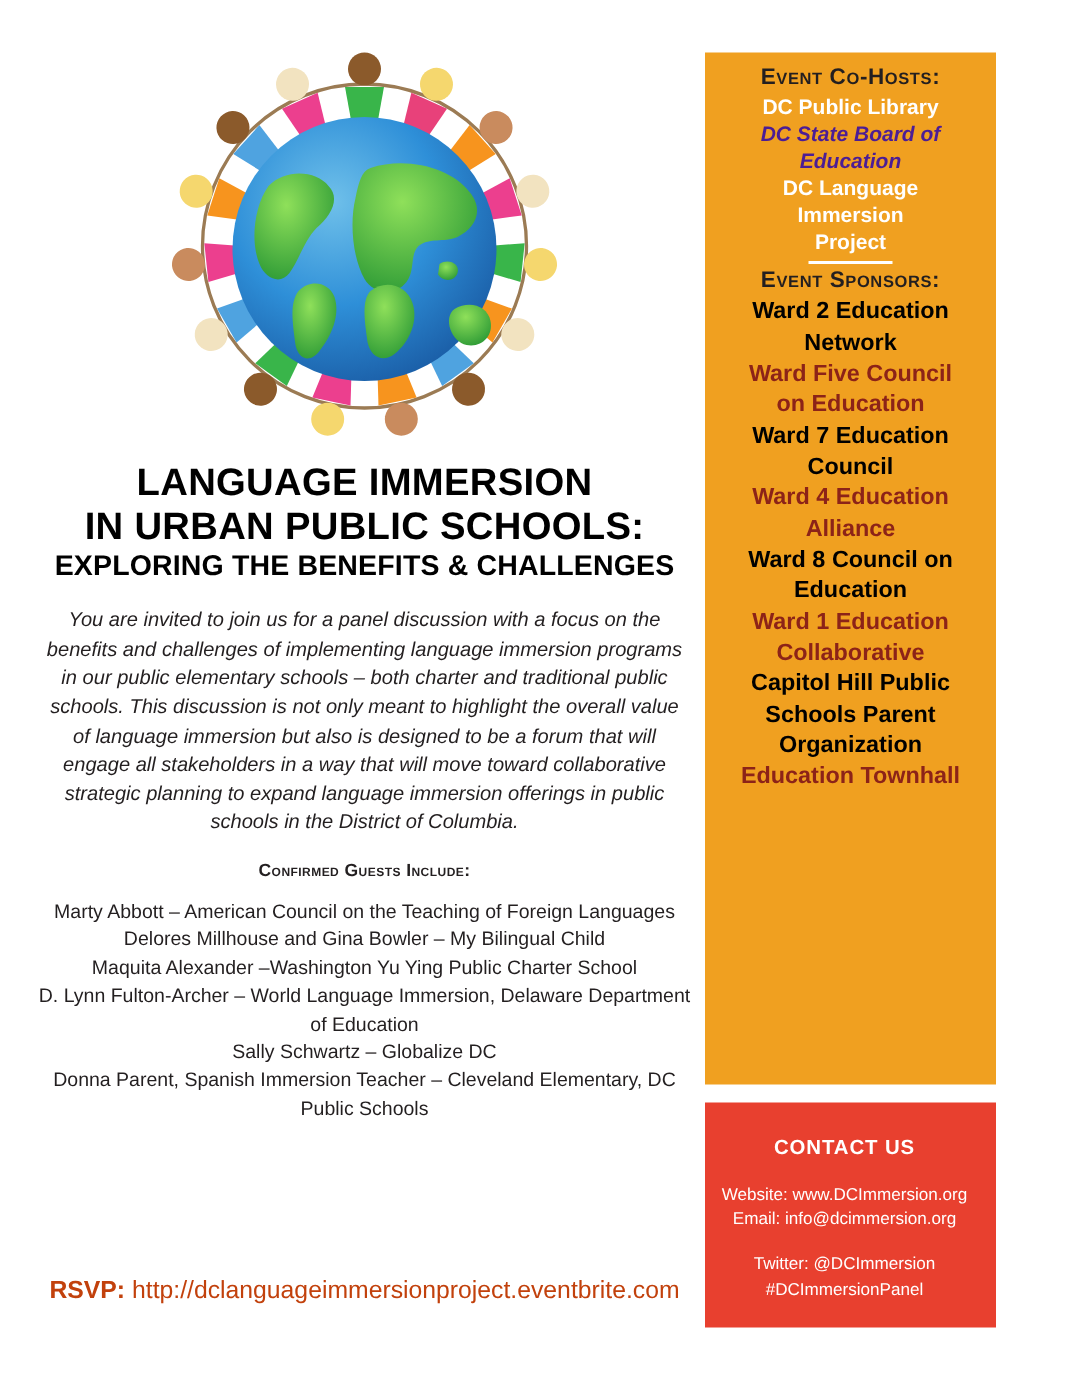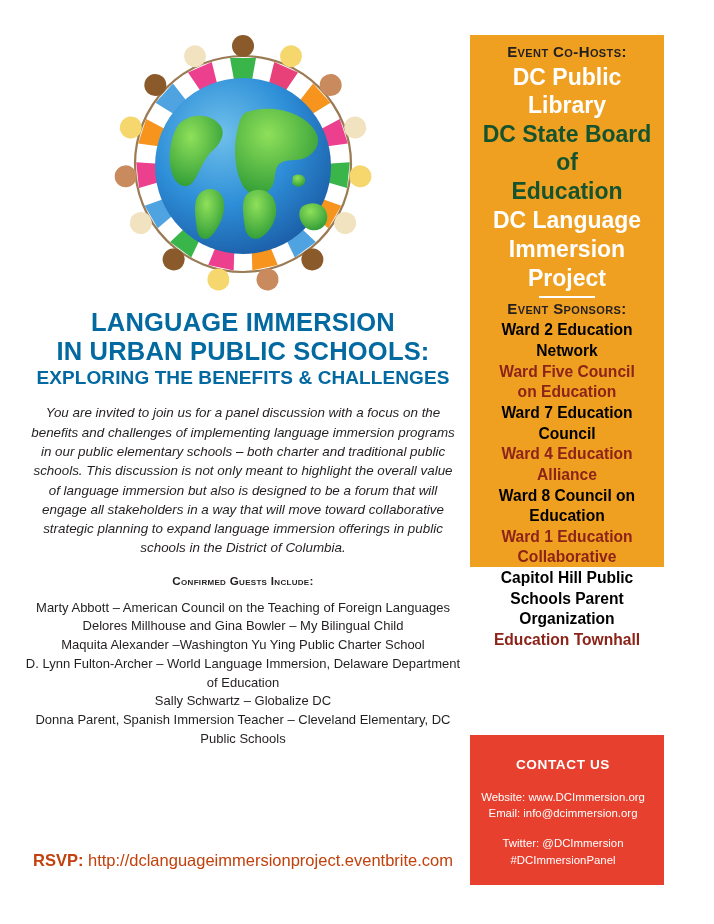--- a/index.html
+++ b/index.html
@@ -16,21 +16,21 @@
     display:flex;flex-direction:column;align-items:center;
   }
 
   
   .globe-wrap{width:272px;height:268px;margin-top:4px;position:relative;}
   .globe-wrap svg{display:block;width:100%;height:100%;}
 
   
   .title-block{
     margin-top:12px;text-align:center;width:440px;
-    color:#0369a1;font-weight:bold;line-height:1.12;
+    color:#000000;font-weight:bold;line-height:1.12;
   }
   .title-l1,.title-l2{font-size:25.5px;letter-spacing:.2px;}
   .title-l3{font-size:19px;margin-top:2px;letter-spacing:.1px;}
 
   
   .details{
     margin-top:16px;text-align:center;width:440px;
     font-size:14.5px;font-weight:bold;line-height:1.52;color:#231F20;
   }
 
@@ -54,34 +54,34 @@
   
   .rsvp{
     margin-top:auto;margin-bottom:30px;width:440px;text-align:center;
     font-size:16.5px;color:#c2410c;white-space:nowrap;
   }
   .rsvp b{font-weight:bold;}
   .rsvp .url{font-weight:normal;}
 
   
   .orange-panel{
-    position:absolute;left:470px;top:35px;width:194px;height:532px;
+    position:absolute;left:470px;top:35px;width:194px;height:688px;
     background:#F0A020;text-align:center;
     padding:6px 6px 0 6px;box-sizing:border-box;
   }
   .panel-head{
     font-size:15px;font-weight:bold;font-variant:small-caps;
     letter-spacing:.4px;color:#231F20;margin:2px 0 3px 0;
   }
   .cohost{
-    font-size:23px;font-weight:bold;line-height:1.22;
+    font-size:14px;font-weight:bold;line-height:1.22;
     margin:0 0 1px 0;
   }
   .cohost.w{color:#FFFFFF;}
-  .cohost.d{color:#14532d;}
+  .cohost.d{color:#4c1d95;font-style:italic;}
   .divider{
     width:56px;height:2px;background:#FFFFFF;
     margin:4px auto 2px auto;
   }
   .sponsor{
     font-size:15.6px;font-weight:bold;line-height:1.26;
     margin:0 0 1px 0;
   }
   .sponsor.w{color:#000000;}
   .sponsor.d{color:#8C2318;}

